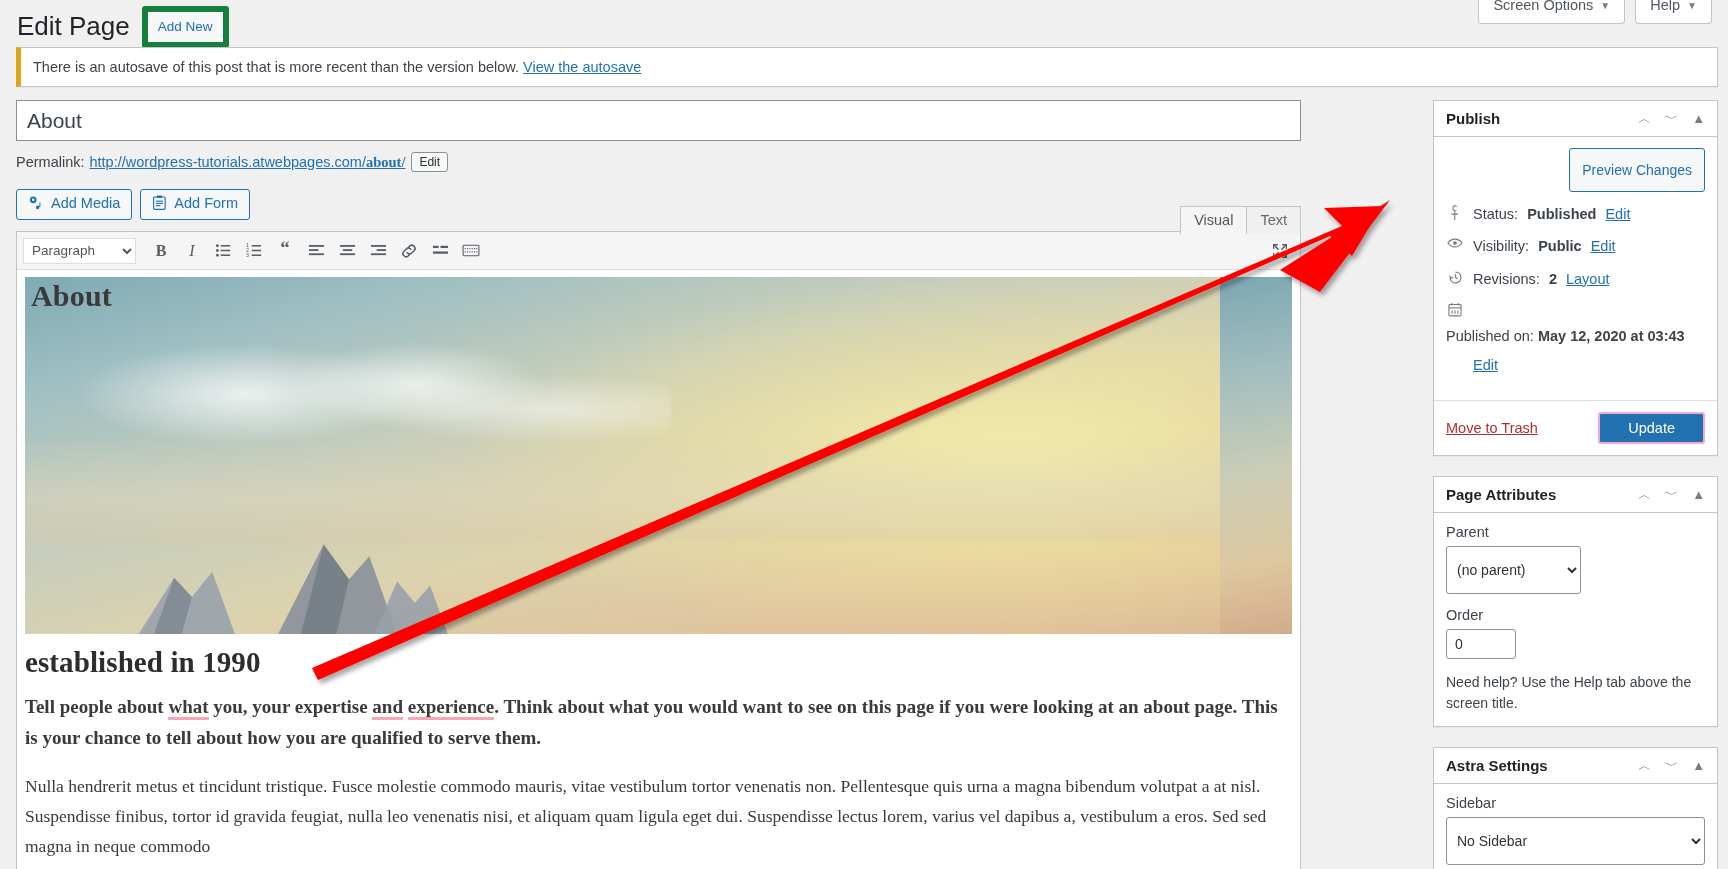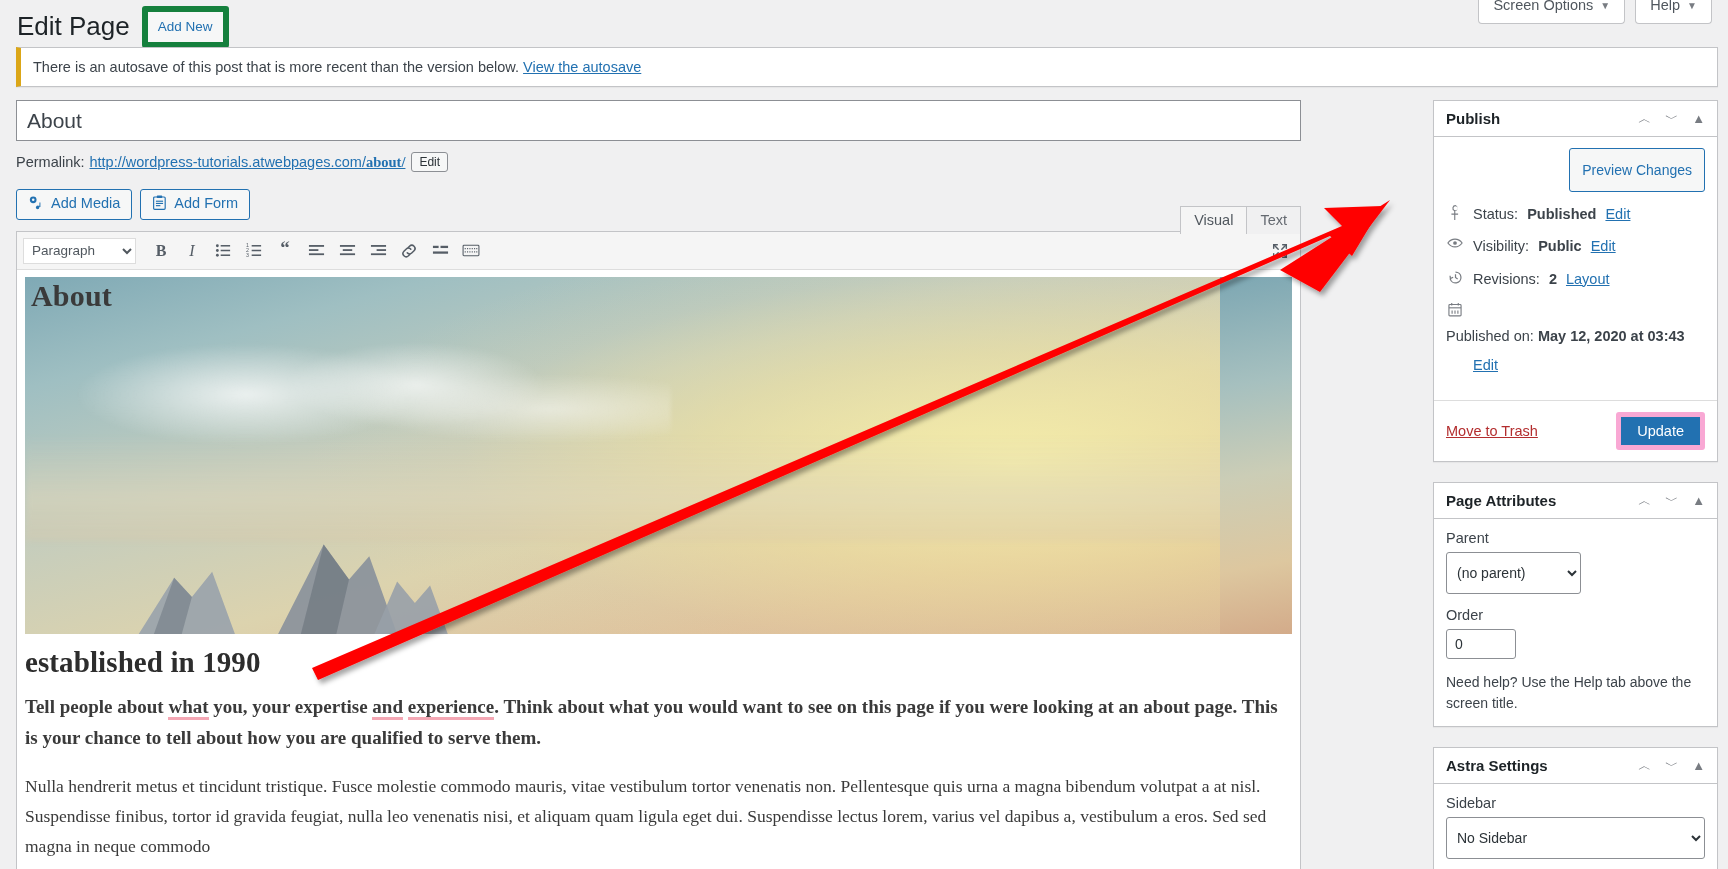--- a/index.html
+++ b/index.html
@@ -198,27 +198,27 @@
   }
   .misc-row b { font-weight: 700; }
   .misc-row a { color: #2271b1; }
   .mico { width: 18px; flex: 0 0 18px; color: #787c82; display: flex; justify-content: center; padding-top: 1px; }
   .pub-footer {
     border-top: 1px solid #ddd; padding: 11px 12px;
     display: flex; align-items: center; justify-content: space-between;
   }
   .trash-link { color: #b32d2e; font-size: 14.5px; text-decoration: underline; cursor: pointer; }
   .update-btn {
-    background: #2271b1; color: #fff; border: 5px solid #f9a8d4;
-    border-radius: 3px; padding: 6px 16px; font-size: 14.5px; cursor: pointer;
+    background: #2271b1; color: #fff; border: 2px solid #f9a8d4;
+    border-radius: 3px; padding: 6px 28px; font-size: 14.5px; cursor: pointer;
   }
 
   .field-label { font-size: 14.5px; color: #3c434a; margin-bottom: 6px; display: block; }
   .sel {
-    width: 135px; height: 42px; font-size: 14px; color: #2c3338;
+    width: 135px; height: 48px; font-size: 14px; color: #2c3338;
     border: 1px solid #8c8f94; border-radius: 3px; background: #fff;
     padding: 0 6px; font-family: "Liberation Sans", sans-serif;
     margin-bottom: 13px;
   }
   .sel.wide { width: 100%; }
   .num-input {
     width: 70px; height: 30px; border: 1px solid #8c8f94; border-radius: 3px;
     padding: 0 8px; font-size: 14px; color: #2c3338; background: #fff;
     font-family: "Liberation Sans", sans-serif; margin-bottom: 13px;
   }

